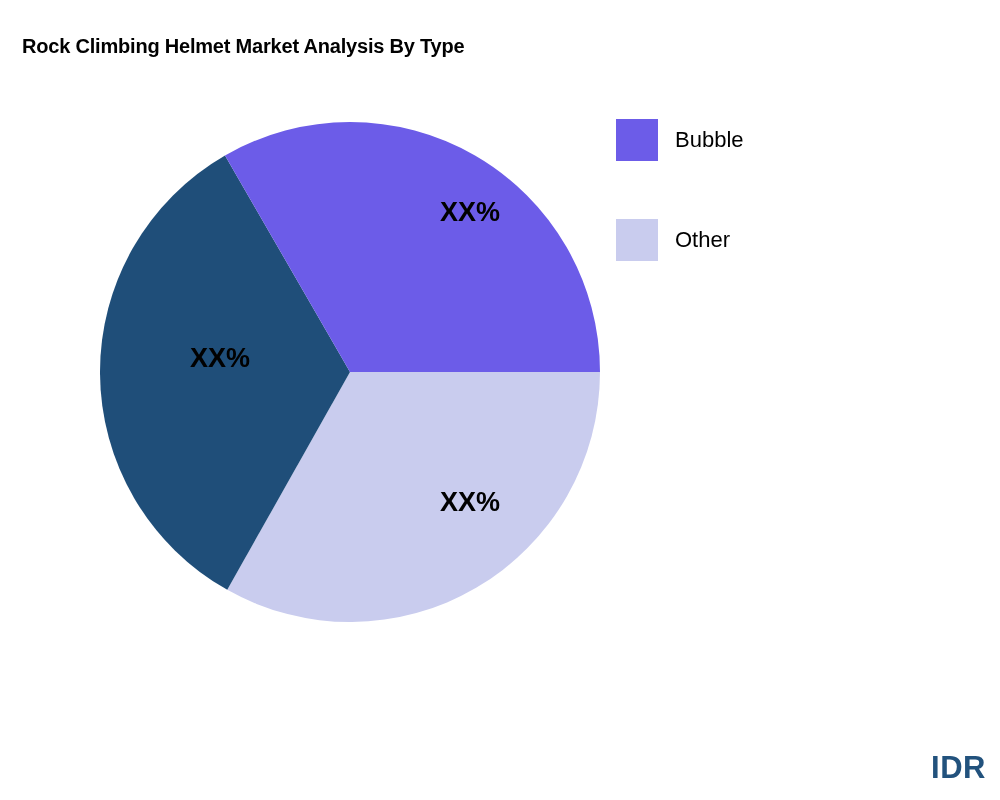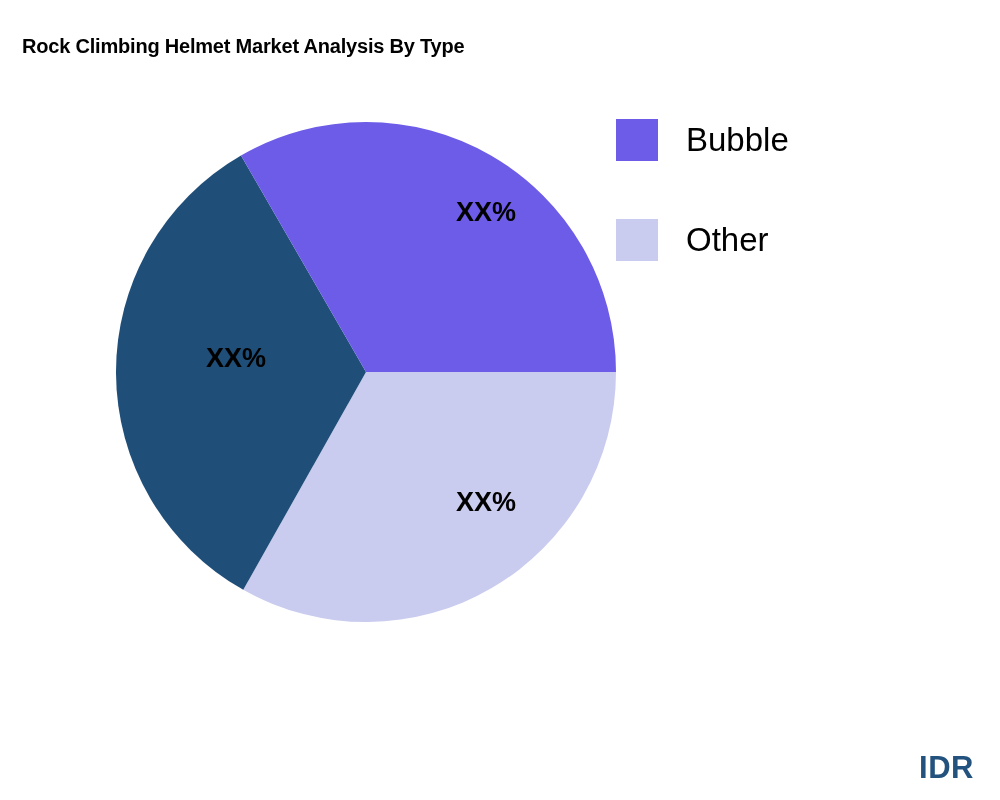--- a/index.html
+++ b/index.html
@@ -26,21 +26,21 @@
     font-weight: 700;
     letter-spacing: -0.2px;
     color: #010101;
     white-space: nowrap;
     line-height: 40px;
   }
 
   
   #pie-wrap {
     position: absolute;
-    left: 16px;
+    left: 0px;
     top: 0px;
     width: 824px;
     height: 800px;
   }
   #pie-svg {
     display: block;
   }
   .slice-path {
     stroke: none;
   }
@@ -69,32 +69,32 @@
   }
   .legend-row:last-child {
     margin-bottom: 0;
   }
   .legend-swatch {
     width: 42px;
     height: 42px;
     flex: 0 0 42px;
   }
   .legend-label {
-    margin-left: 28px;
-    font-size: 33px;
+    margin-left: 17px;
+    font-size: 22px;
     font-weight: 500;
     color: #010101;
     white-space: nowrap;
     line-height: 42px;
   }
 
   
   #watermark {
     position: absolute;
-    right: 26px;
+    right: 14px;
     bottom: 14px;
     font-size: 31px;
     font-weight: 700;
     letter-spacing: 0.5px;
     color: #22527d;
   }
 </style>
 </head>
 <body>
 

